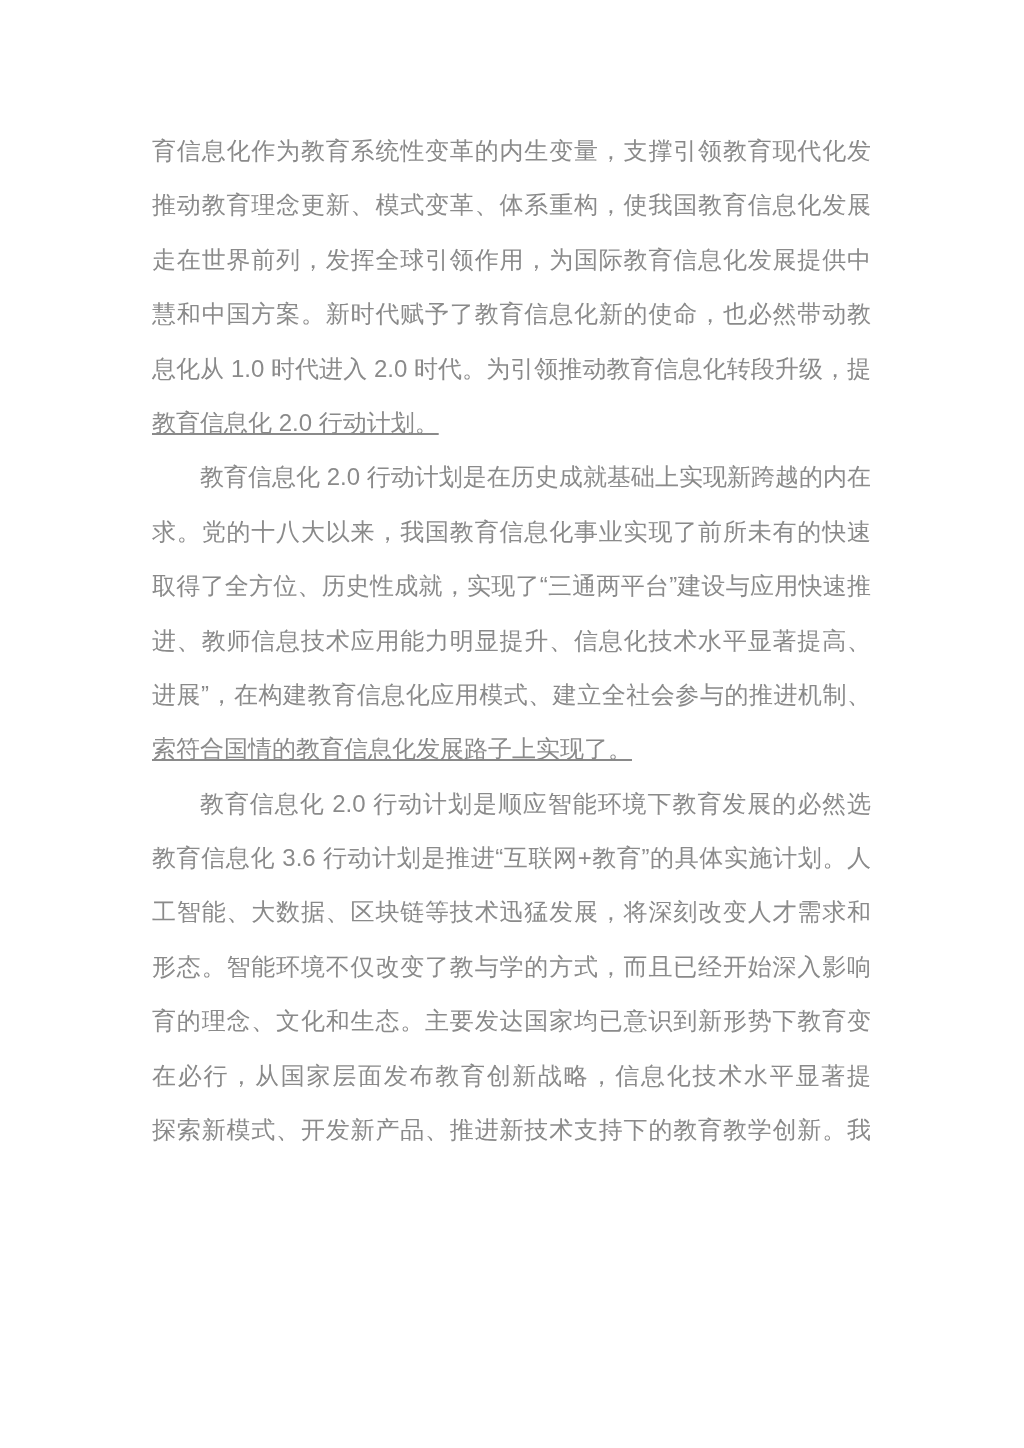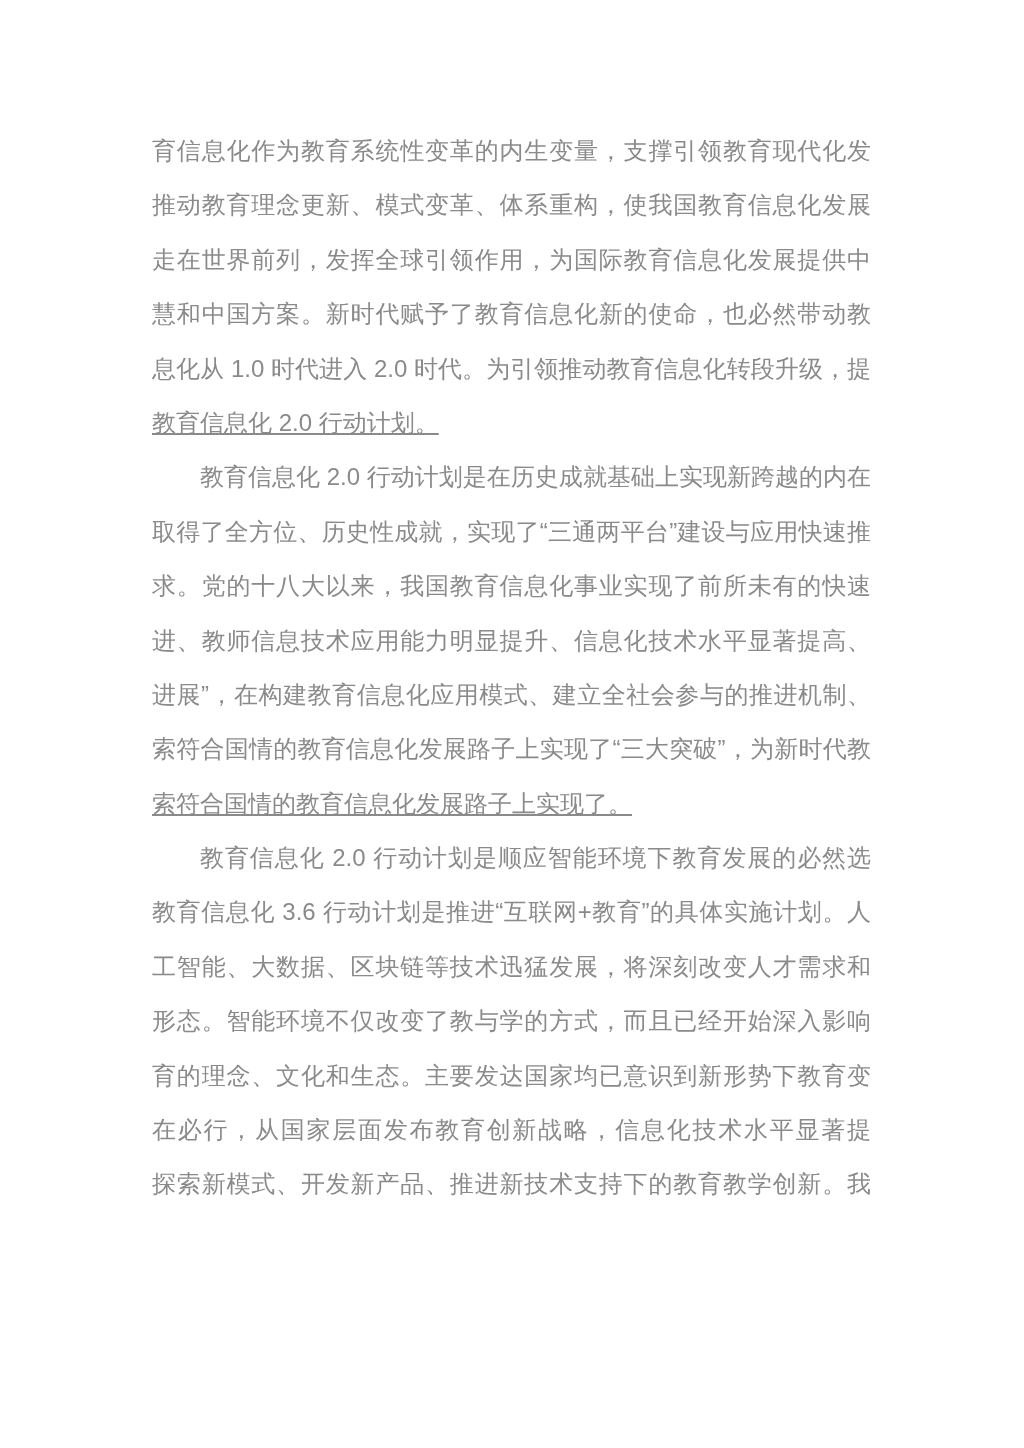--- a/index.html
+++ b/index.html
@@ -39,25 +39,24 @@
 <body style="background: rgb(255, 255, 255);">
 
 <div class="doc-block" style="color: rgb(138, 138, 138);">
   <div class="line">育信息化作为教育系统性变革的内生变量，支撑引领教育现代化发展，</div>
   <div class="line">推动教育理念更新、模式变革、体系重构，使我国教育信息化发展水平</div>
   <div class="line">走在世界前列，发挥全球引领作用，为国际教育信息化发展提供中国智</div>
   <div class="line">慧和中国方案。新时代赋予了教育信息化新的使命，也必然带动教育信</div>
   <div class="line">息化从 1.0 时代进入 2.0 时代。为引领推动教育信息化转段升级，提出</div>
   <div class="line end">教育信息化 2.0 行动计划。</div>
   <div class="line indent">教育信息化 2.0 行动计划是在历史成就基础上实现新跨越的内在需</div>
+  <div class="line">求。党的十八大以来，我国教育信息化事业实现了前所未有的快速发展，</div>
   <div class="line">取得了全方位、历史性成就，实现了“三通两平台”建设与应用快速推</div>
-  <div class="line">求。党的十八大以来，我国教育信息化事业实现了前所未有的快速发展，</div>
   <div class="line">进、教师信息技术应用能力明显提升、信息化技术水平显著提高、信息</div>
   <div class="line">进展”，在构建教育信息化应用模式、建立全社会参与的推进机制、探</div>
-  <div class="line">索符合国情的教育信息化发展路子上实现了“三大突破”，为新时代教</div>
   <div class="line end">索符合国情的教育信息化发展路子上实现了。</div>
   <div class="line indent">教育信息化 2.0 行动计划是顺应智能环境下教育发展的必然选择。</div>
   <div class="line">教育信息化 3.6 行动计划是推进“互联网+教育”的具体实施计划。人</div>
   <div class="line">工智能、大数据、区块链等技术迅猛发展，将深刻改变人才需求和教育</div>
   <div class="line">形态。智能环境不仅改变了教与学的方式，而且已经开始深入影响到教</div>
   <div class="line">育的理念、文化和生态。主要发达国家均已意识到新形势下教育变革势</div>
   <div class="line">在必行，从国家层面发布教育创新战略，信息化技术水平显著提高，积极</div>
   <div class="line">探索新模式、开发新产品、推进新技术支持下的教育教学创新。我国已</div>
 </div>
 

